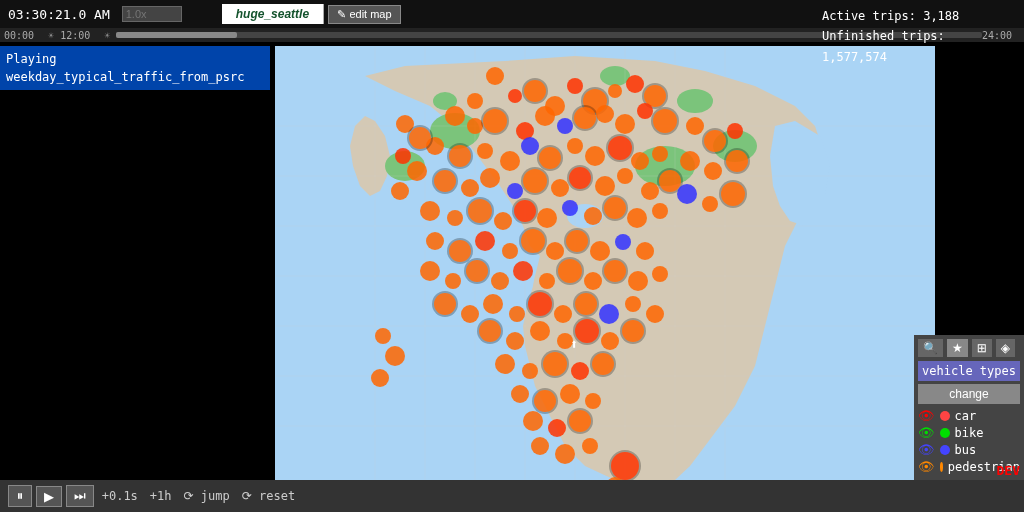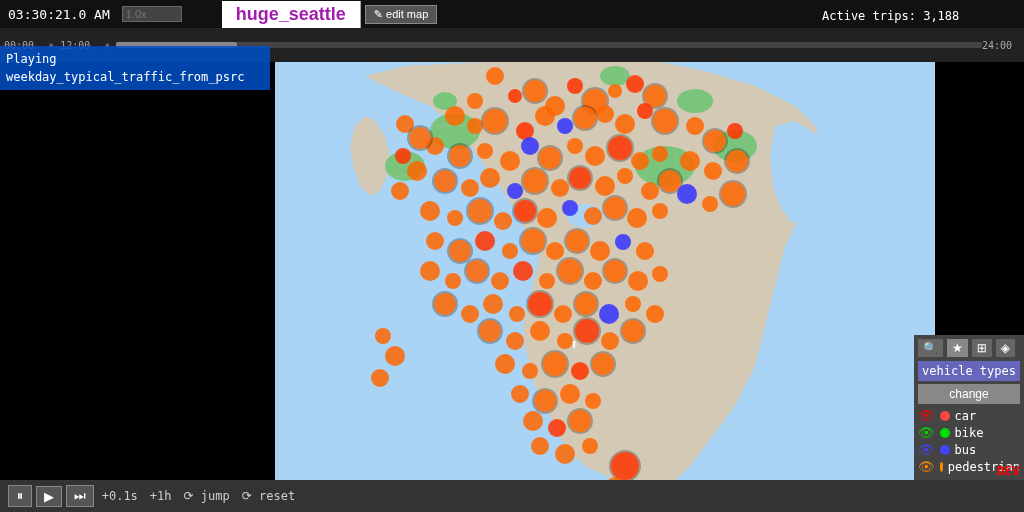--- a/index.html
+++ b/index.html
@@ -39,46 +39,47 @@
       margin-left: 4px;
     }
     #scenario-tabs {
       display: flex;
       align-items: center;
       margin-left: 40px;
       gap: 0;
     }
     .scenario-tab {
       background: #f5f5f5;
-      color: #a21caf;
+      color: #14532d;
       padding: 3px 14px;
-      font-size: 18px;
+      font-size: 12px;
       border: none;
       cursor: pointer;
       border-right: 1px solid #aaa;
+      font-style: italic;
     }
     .scenario-tab.active {
       background: #fff;
       font-weight: bold;
     }
     #edit-map-btn {
       background: #555;
       color: #fff;
       border: 1px solid #888;
       padding: 2px 8px;
       font-size: 11px;
       cursor: pointer;
       margin-left: 4px;
     }
 
     
     #timeline-bar {
       position: absolute;
       top: 28px; left: 0; right: 0;
-      height: 34px;
+      height: 14px;
       background: #222;
       display: flex;
       align-items: center;
       padding: 0 4px;
       z-index: 10;
     }
     .timeline-label {
       color: #aaa;
       font-size: 10px;
       margin-right: 8px;
@@ -485,20 +486,24 @@
 
     <div style="position:absolute;left:295px;top:290px;color:#fff;font-size:14px;z-index:5;">⬆</div>
   </div>
 </div>
 
 <div id="stats-panel">
   <div>
     <span>Active trips:</span>
     <span>3,188</span>
   </div>
+  <div>
+    <span>Unfinished trips:</span>
+    <span>1,577,574</span>
+  </div>
 </div>
 
 <div id="vehicle-panel">
   <div id="panel-icons">
     <button class="panel-icon-btn">🔍</button>
     <button class="panel-icon-btn active">★</button>
     <button class="panel-icon-btn">⊞</button>
     <button class="panel-icon-btn">◈</button>
   </div>
   <div id="vehicle-types-label">vehicle types</div>

